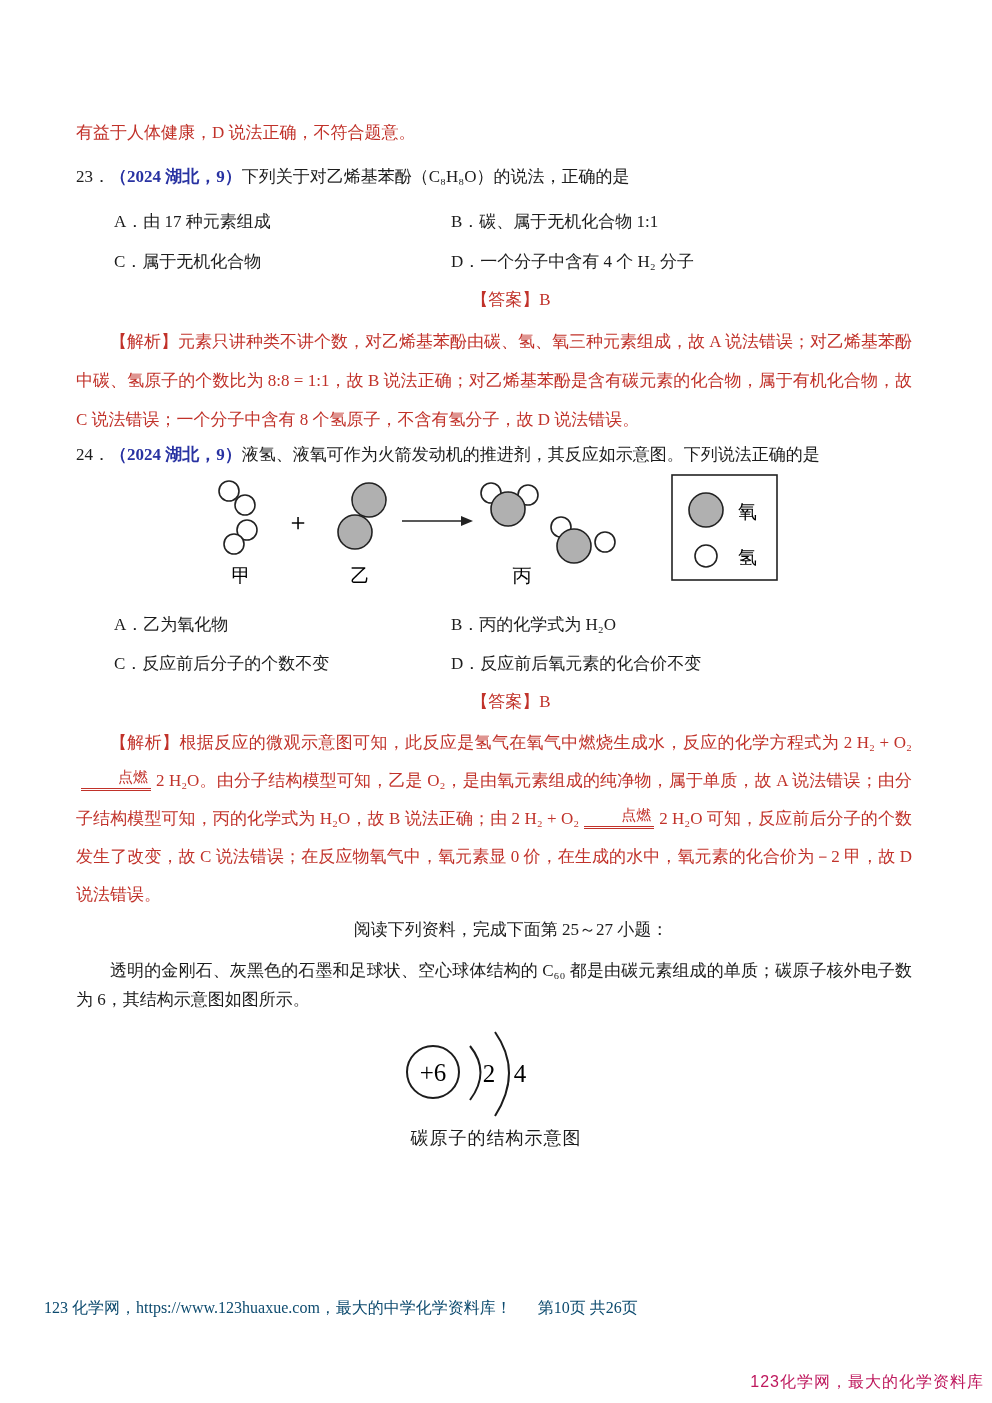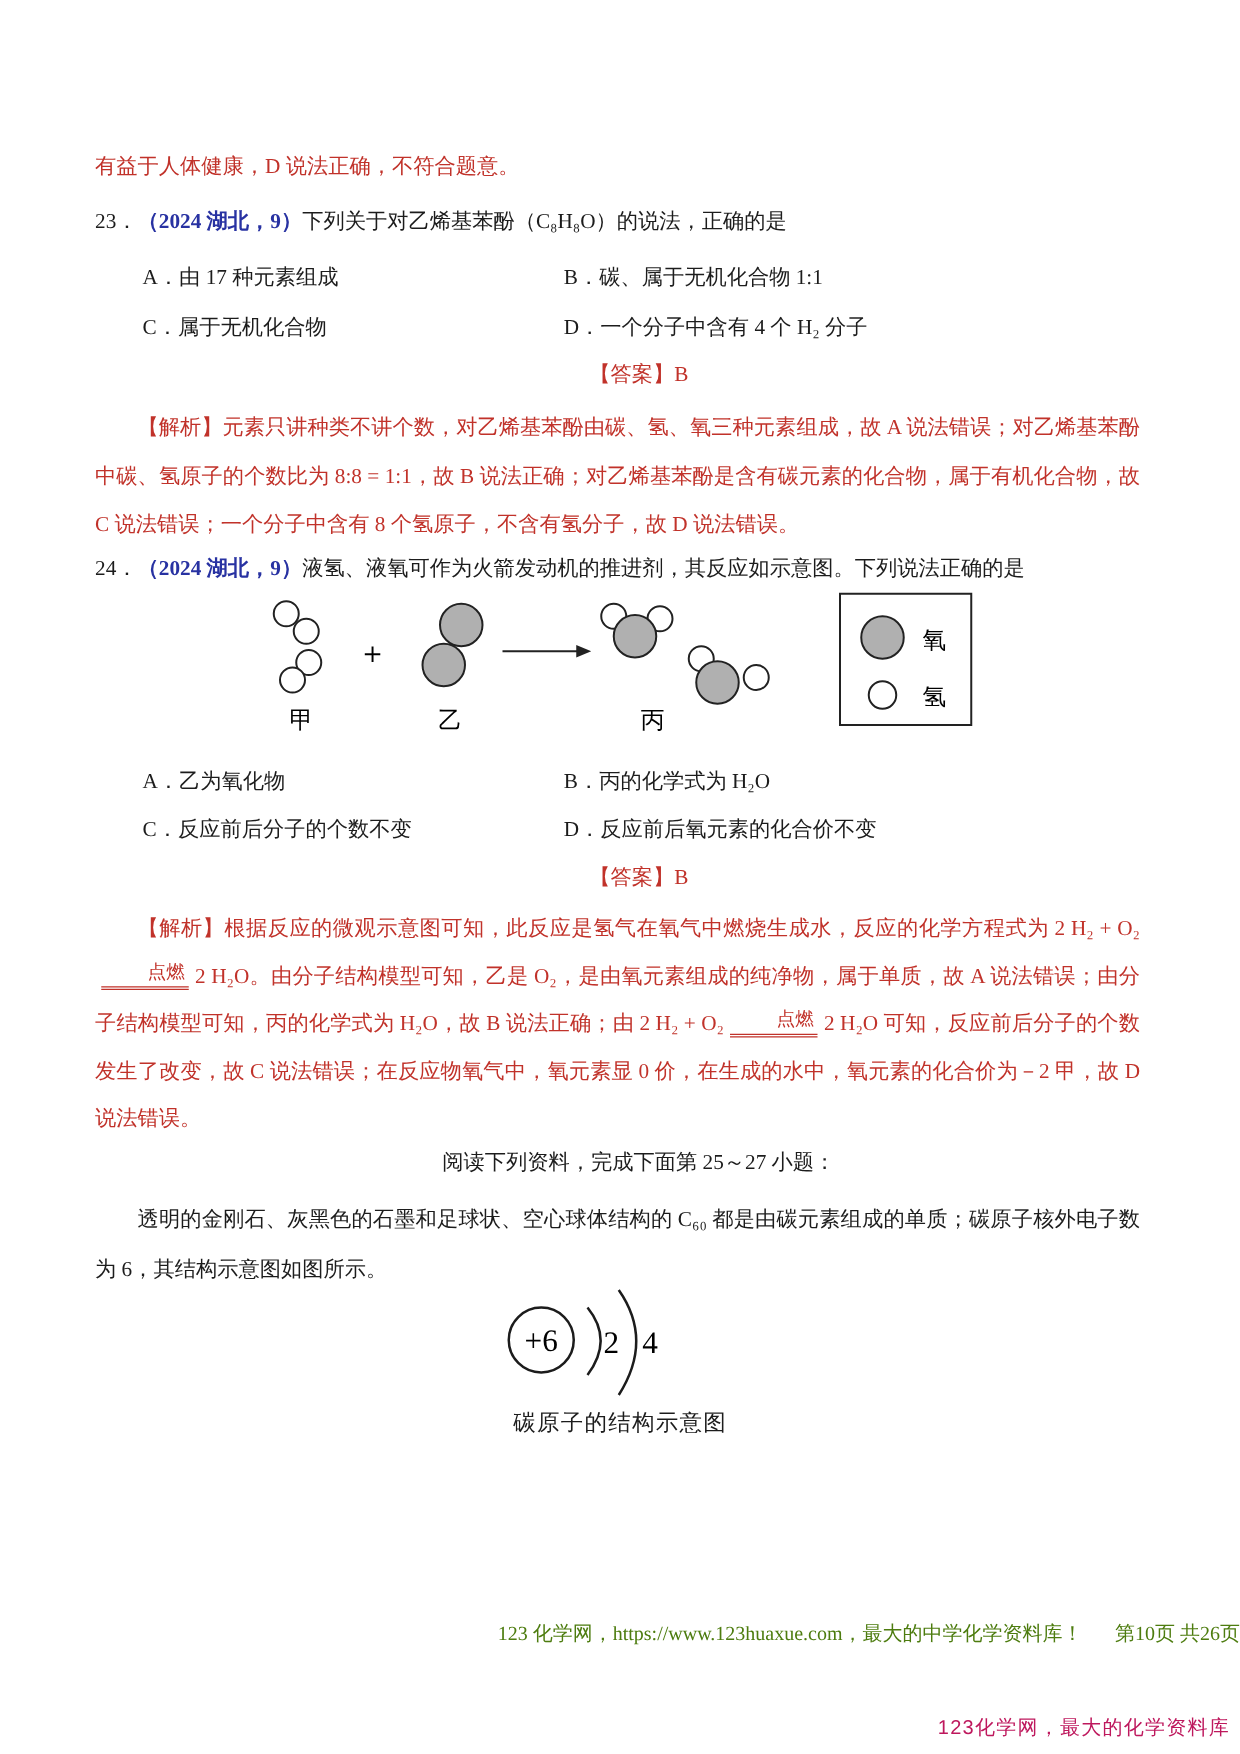--- a/index.html
+++ b/index.html
@@ -11,39 +11,39 @@
     font-size:17px;color:#1c1c1c;
     overflow:hidden;
   }
   .abs{position:absolute;left:76px;right:80px;}
   .red{color:#c1322a;}
   .src{color:#2832a2;font-weight:bold;}
   .hline{line-height:1.25;}
   .para{text-align:justify;text-indent:2em;}
   .lh39{line-height:39px;}
   .lh38{line-height:38px;}
-  .lh40{line-height:40px;}
+  .lh40{line-height:29px;}
   .indent{ text-indent:2em;text-align:center; }
   .opts-row{display:flex;line-height:1.25;}
   .opt-left{width:337px;margin-left:38px;flex:0 0 auto;}
   .opt-right{flex:1 1 auto;}
   .ignite{
     display:inline-block;
     font-size:15px;line-height:1.1;
     padding:0 3px 2px 3px;
     border-bottom:3px double #c1322a;
     position:relative;top:-4px;
     margin:0 5px;
   }
   .diagram-wrap{position:absolute;left:205px;top:468px;}
   .atom-wrap{position:absolute;left:0;right:0;top:1026px;display:flex;flex-direction:column;align-items:center;}
   .atom-caption{font-size:18px;line-height:1.2;margin-top:0px;letter-spacing:1px;}
   .footer{
     position:absolute;left:0;right:0;top:1298px;
-    text-align:right;font-size:16px;color:#4d7c0f;line-height:1.3;
+    text-align:left;font-size:16px;color:#0c4a6e;line-height:1.3;padding-left:44px;
   }
   .footer .pageno{margin-left:26px;}
   .watermark{
     position:absolute;right:8px;top:1372px;
     font-size:16px;color:#be185d;letter-spacing:1px;
     font-family:"Liberation Sans","DejaVu Sans",sans-serif;
   }
   svg text{font-family:"Liberation Serif","DejaVu Serif",serif;}
 </style>
 </head>

